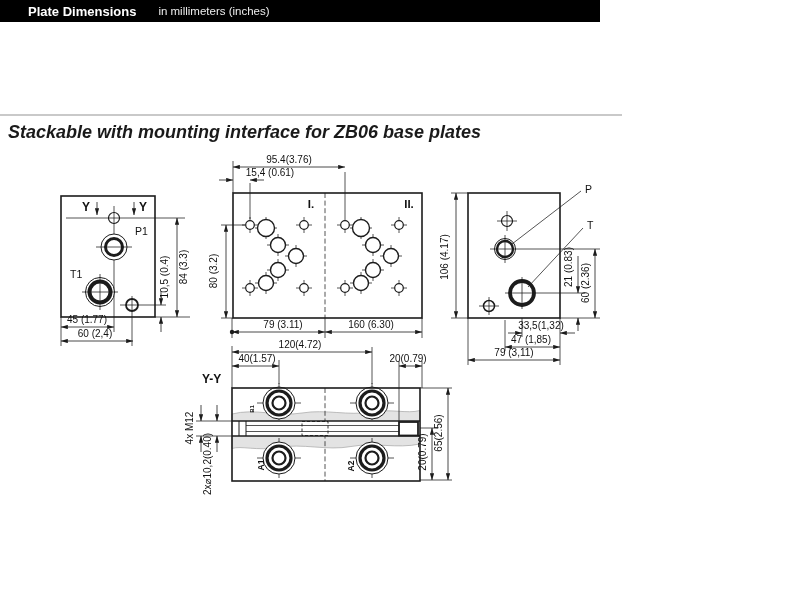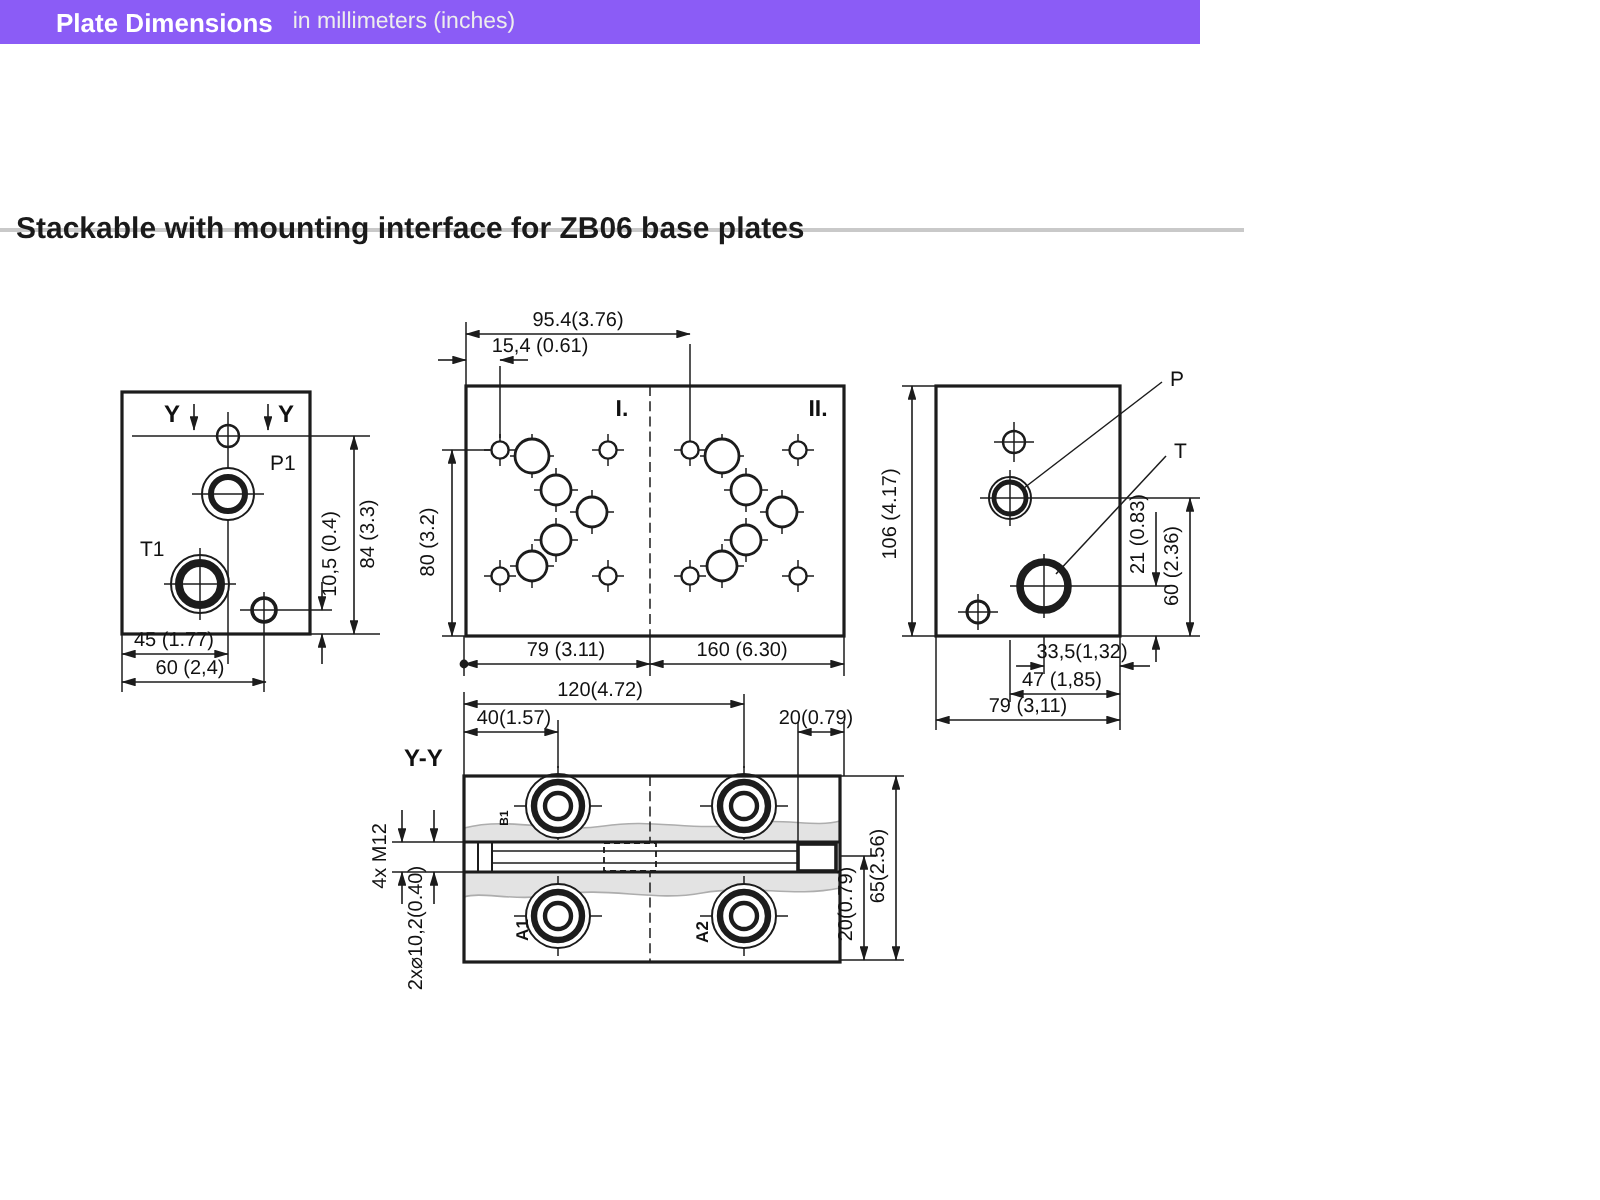--- a/index.html
+++ b/index.html
@@ -1,25 +1,25 @@
 <!DOCTYPE html>
 <html><head>
 <meta charset="utf-8">
 <style>
   html,body{margin:0;padding:0;background:#fff;}
   #page{position:relative;width:800px;height:600px;background:#fff;overflow:hidden;
         font-family:"Liberation Sans",sans-serif;color:#1a1a1a;}
   
-  #bar{position:absolute;left:0;top:92;width:600px;height:22px;background:#8b5cf6;
+  #bar{position:absolute;left:0;top:92;width:600px;height:22px;background:#000000;
        display:flex;align-items:center;padding-left:28px;box-sizing:border-box;}
   #bar .ttl{font-weight:bold;font-size:13px;color:#fff;}
-  #bar .sub{font-size:11.5px;color:#ededed;margin-left:10px;}
+  #bar .sub{font-size:11.5px;color:#ededed;margin-left:22px;}
   #bar-shadow{position:absolute;left:0;top:114px;width:622px;height:2px;background:#c9c9c9;}
   
-  #intro{position:absolute;left:8px;top:108px;font-size:15px;font-weight:bold;line-height:14.5px;}
+  #intro{position:absolute;left:8px;top:125px;font-size:18px;font-weight:bold;line-height:14.5px;font-style:italic;}
   
   svg{position:absolute;left:0;top:0;}
   .o  {fill:none;stroke:#1c1c1c;stroke-width:1.6;}           
   .cl {stroke:#1c1c1c;stroke-width:0.75;fill:none;}          
   .d  {stroke:#1c1c1c;stroke-width:0.8;fill:none;}           
   .dash{stroke:#1c1c1c;stroke-width:0.75;fill:none;stroke-dasharray:5,2.6;}
   text{font-family:"Liberation Sans",sans-serif;fill:#111;}
   .t  {font-size:10px;}
   .lbl{font-size:10.5px;}
   .big{font-size:11.5px;font-weight:bold;}

